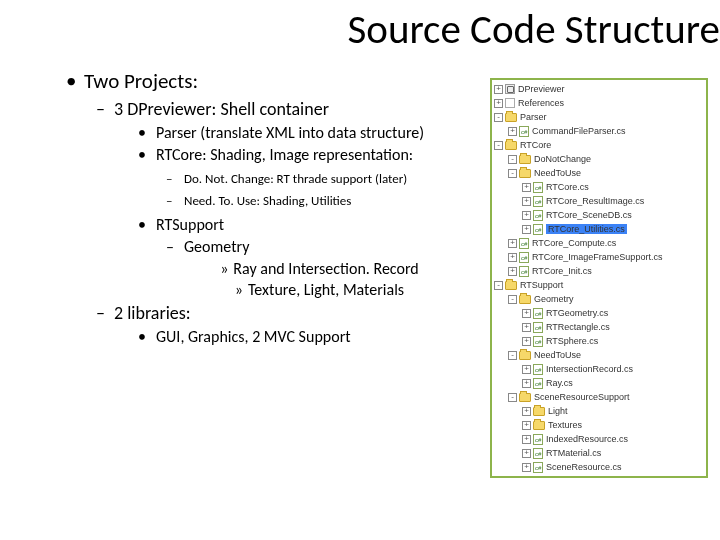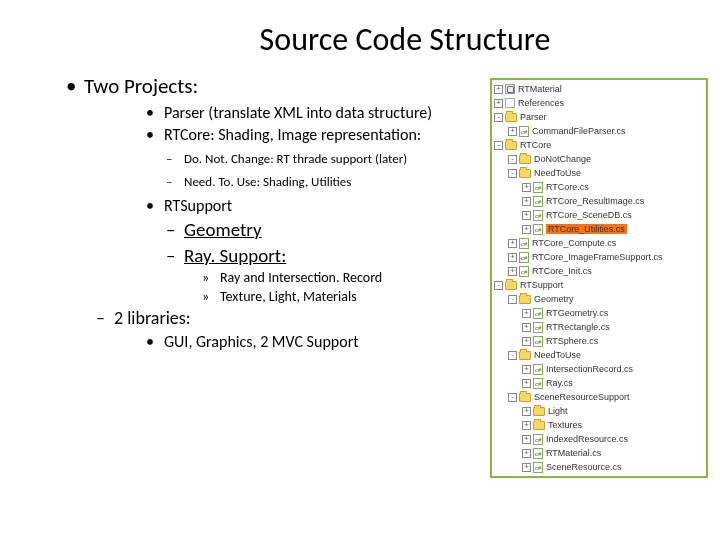--- a/index.html
+++ b/index.html
@@ -5,36 +5,36 @@
   * { box-sizing: border-box; margin: 0; padding: 0; }
   body {
     width: 720px; height: 540px;
     background: #fff;
     font-family: Calibri, Arial, sans-serif;
     color: #000;
     position: relative;
     overflow: hidden;
   }
   .title {
-    font-size: 32px;
+    font-size: 41px;
     font-weight: 400;
-    text-align: center;
-    padding: 20px 0 10px 90px;
+    text-align: right;
+    padding: 4px 0 10px 90px;
   }
   .content {
     display: flex;
     padding: 0 10px 0 38px;
   }
   .outline { font-size: 18px; line-height: 1.25; }
   .l1 { padding-left: 28px; font-size: 21px; margin: 4px 0; }
   .l2 { padding-left: 58px; font-size: 18px; margin: 2px 0; }
-  .l3 { padding-left: 92px; font-size: 16px; margin: 2px 16px; }
+  .l3 { padding-left: 92px; font-size: 16px; margin: 2px 8px; }
   .l4 { padding-left: 128px; font-size: 13px; margin: 6px 0; }
-  .l5 { padding-left: 128px; font-size: 19px; margin: 2px 0; text-decoration: underline; }
-  .l6 { padding-left: 164px; font-size: 14px; margin: 1px 0; }
+  .l5 { padding-left: 128px; font-size: 16px; margin: 2px 0; }
+  .l6 { padding-left: 164px; font-size: 16px; margin: 1px 0; text-align: center; }
   .bull { display: inline-block; width: 18px; }
   .tree-wrap {
     position: absolute;
     right: 12px; top: 78px;
     width: 218px; height: 400px;
     border: 2px solid #8db44b;
     background: #fff;
     font-family: Tahoma, Arial, sans-serif;
     font-size: 9px;
     color: #333;
@@ -98,50 +98,50 @@
     width: 5px; height: 5px;
     border: 1px solid #666;
     border-radius: 1px;
     top: 1px; left: 1px;
   }
   .ico.ref {
     background: #fff; border: 1px solid #aaa;
     width: 10px; height: 10px;
   }
   .lbl { }
-  .hl { background: #f97316; padding: 0 2px; }
+  .hl { background: #3b82f6; padding: 0 2px; }
 </style>
 </head>
 <body>
 
 <div class="title">Source Code Structure</div>
 
 <div class="content">
   <div class="outline">
     <div class="l1"><span class="bull">•</span><span>Two Projects:</span></div>
+    <div class="l2"><span class="bull">–</span><span>3 DPreviewer: Shell container</span></div>
     <div class="l3"><span class="bull">•</span><span>Parser (translate XML into data structure)</span></div>
     <div class="l3"><span class="bull">•</span><span>RTCore: Shading, Image representation:</span></div>
     <div class="l4"><span class="bull">–</span><span>Do. Not. Change: RT thrade support (later)</span></div>
     <div class="l4"><span class="bull">–</span><span>Need. To. Use: Shading, Utilities</span></div>
     <div class="l3"><span class="bull">•</span><span>RTSupport</span></div>
     <div class="l5"><span class="bull">–</span><span>Geometry</span></div>
-    <div class="l5"><span class="bull">–</span><span>Ray. Support:</span></div>
     <div class="l6"><span class="bull">»</span><span>Ray and Intersection. Record</span></div>
     <div class="l6"><span class="bull">»</span><span>Texture, Light, Materials</span></div>
     <div class="l2"><span class="bull">–</span><span>2 libraries:</span></div>
     <div class="l3"><span class="bull">•</span><span>GUI, Graphics, 2 MVC Support</span></div>
   </div>
 </div>
 
 <div class="tree-wrap" id="tree">
     <div class="node">
       <span class="ind" style="width: 0px;"></span>
       <span class="tog">+</span>
       <span class="ico prop"></span>
-      <span class="lbl">RTMaterial</span>
+      <span class="lbl">DPreviewer</span>
     </div>
     <div class="node">
       <span class="ind" style="width: 0px;"></span>
       <span class="tog">+</span>
       <span class="ico ref"></span>
       <span class="lbl">References</span>
     </div>
     <div class="node">
       <span class="ind" style="width: 0px;"></span>
       <span class="tog">-</span>

